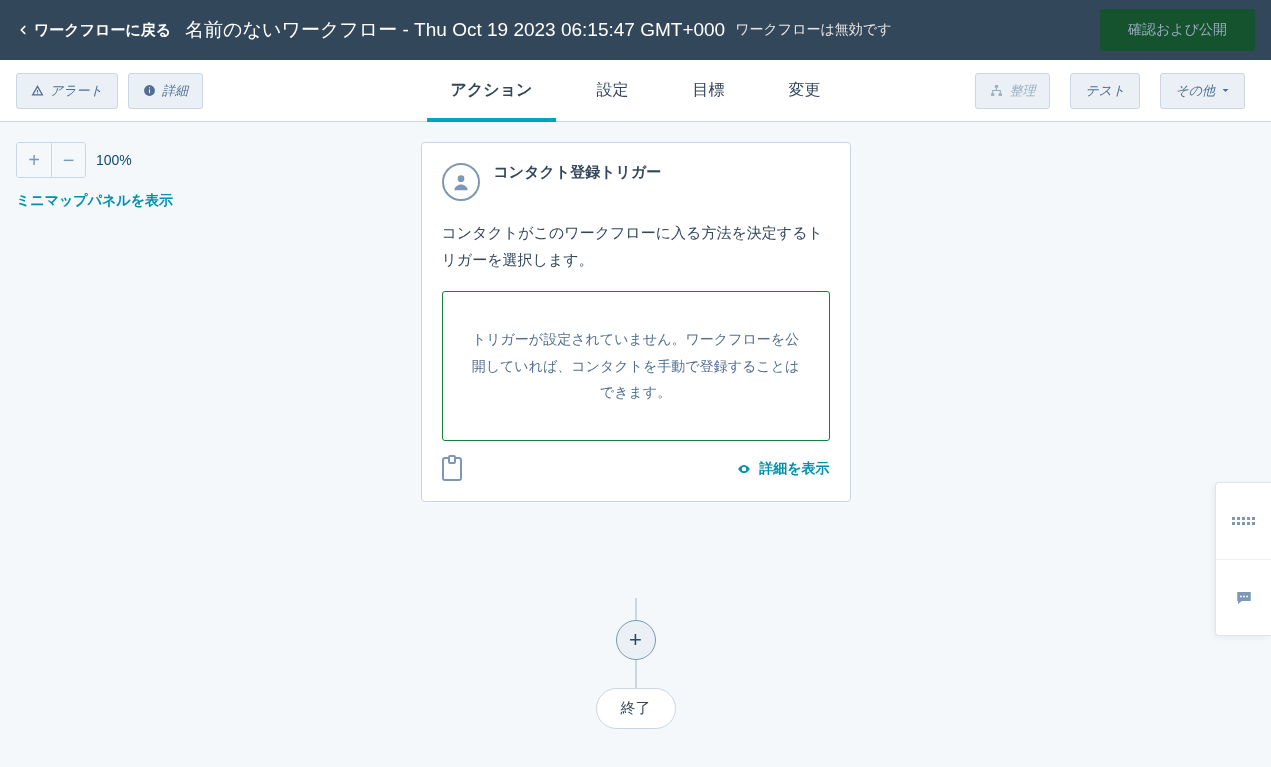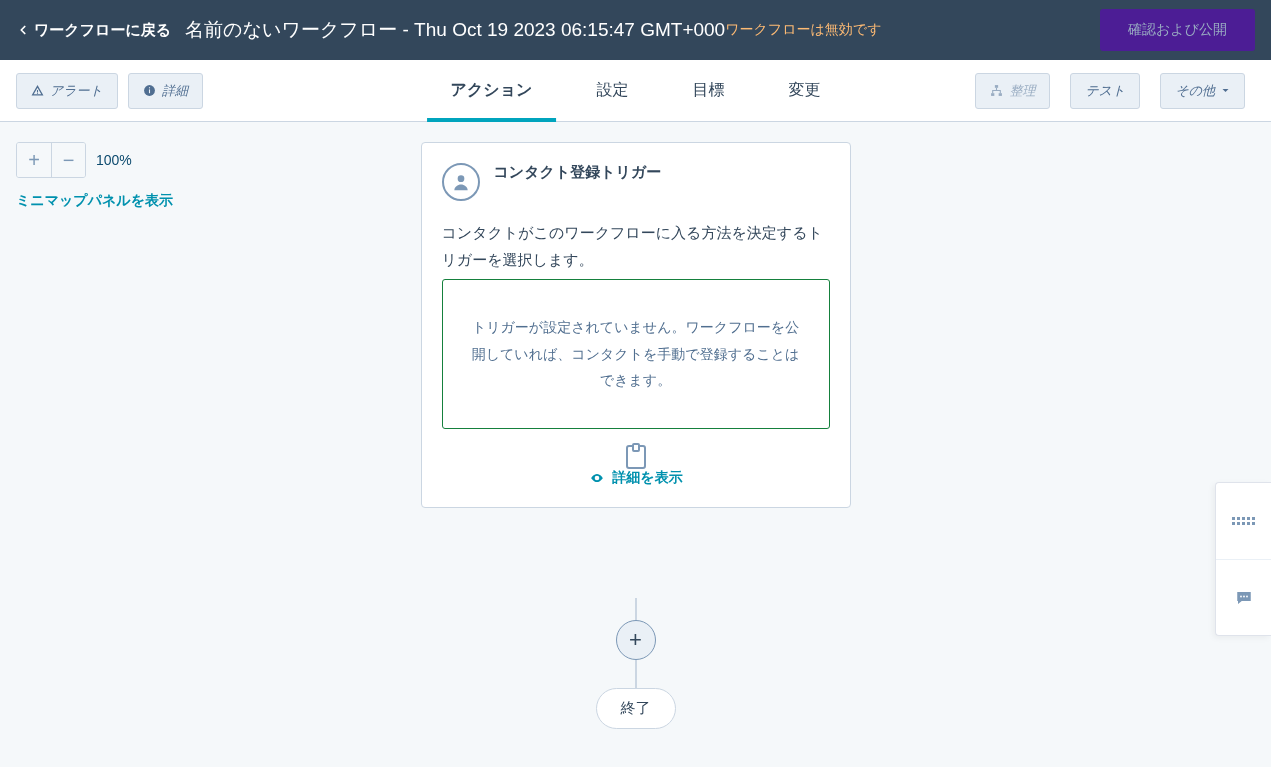--- a/index.html
+++ b/index.html
@@ -33,27 +33,27 @@
   .wf-title {
     font-size: 19px;
     font-weight: 500;
     margin-left: 14px;
     white-space: nowrap;
     overflow: hidden;
     flex: 0 1 auto;
   }
   .wf-status {
     font-size: 14px;
-    color: #fdba74;
-    margin-left: 0;
+    color: #e5e5e5;
+    margin-left: 10px;
     white-space: nowrap;
   }
   .publish-btn {
     margin-left: auto;
-    background: #4c1d95;
+    background: #14532d;
     color: #99acc2;
     border: none;
     border-radius: 3px;
     padding: 12px 28px;
     font-size: 14px;
     font-weight: 500;
     cursor: not-allowed;
   }
 
   
@@ -173,38 +173,38 @@
     border-radius: 4px;
     padding: 20px;
   }
   .card-header{display:flex;align-items:flex-start;gap:14px;margin-bottom:18px;}
   .contact-icon{
     width:38px;height:38px;border:2px solid #7c98b6;border-radius:50%;
     display:flex;align-items:center;justify-content:center;
   }
   .contact-icon svg{fill:#7c98b6;}
   .card-title{font-size:15px;font-weight:700;color:#33475b;}
-  .card-desc{font-size:15px;color:#33475b;line-height:1.8;margin-bottom:6px;}
+  .card-desc{font-size:15px;color:#33475b;line-height:1.8;margin-bottom:18px;}
   .empty-box{
     border:1px solid #15803d;border-radius:3px;
     padding:34px 28px;
     font-size:14px;color:#516f90;line-height:1.9;
     text-align:center;
     margin-bottom:16px;
   }
   .highlight-ring{
     border:4px solid #e2574c;border-radius:28px;
     padding:4px;margin:0 -6px 6px -6px;
   }
   .setup-btn{
     width:100%;background:linear-gradient(#ffb199,#ff7a59 40%,#ff7a59);
     background:#ff7a59;
     border:none;color:#fff;font-size:15px;padding:14px 0;border-radius:3px;cursor:pointer;
   }
-  .card-footer{display:flex;align-items:center;justify-content:space-between;margin-top:6px;flex-direction:column;}
+  .card-footer{display:flex;align-items:center;justify-content:space-between;margin-top:6px;}
   .clipboard-icon{width:20px;height:24px;border:2px solid #7c98b6;border-radius:3px;position:relative;cursor:pointer;}
   .clipboard-icon::before{content:"";position:absolute;top:-4px;left:4px;right:4px;height:5px;background:#fff;border:2px solid #7c98b6;border-radius:2px;}
   .details-link{display:flex;align-items:center;gap:6px;color:#0091ae;font-weight:700;font-size:14px;cursor:pointer;}
 
   
   .connector{position:absolute;top:476px;left:50%;transform:translateX(-50%);width:2px;height:30px;background:#cbd6e2;}
   .plus-node{
     position:absolute;top:498px;left:50%;transform:translateX(-50%);
     width:40px;height:40px;border-radius:50%;background:#eaf0f6;border:1px solid #7c98b6;
     display:flex;align-items:center;justify-content:center;font-size:22px;color:#33475b;cursor:pointer;font-weight:300;

